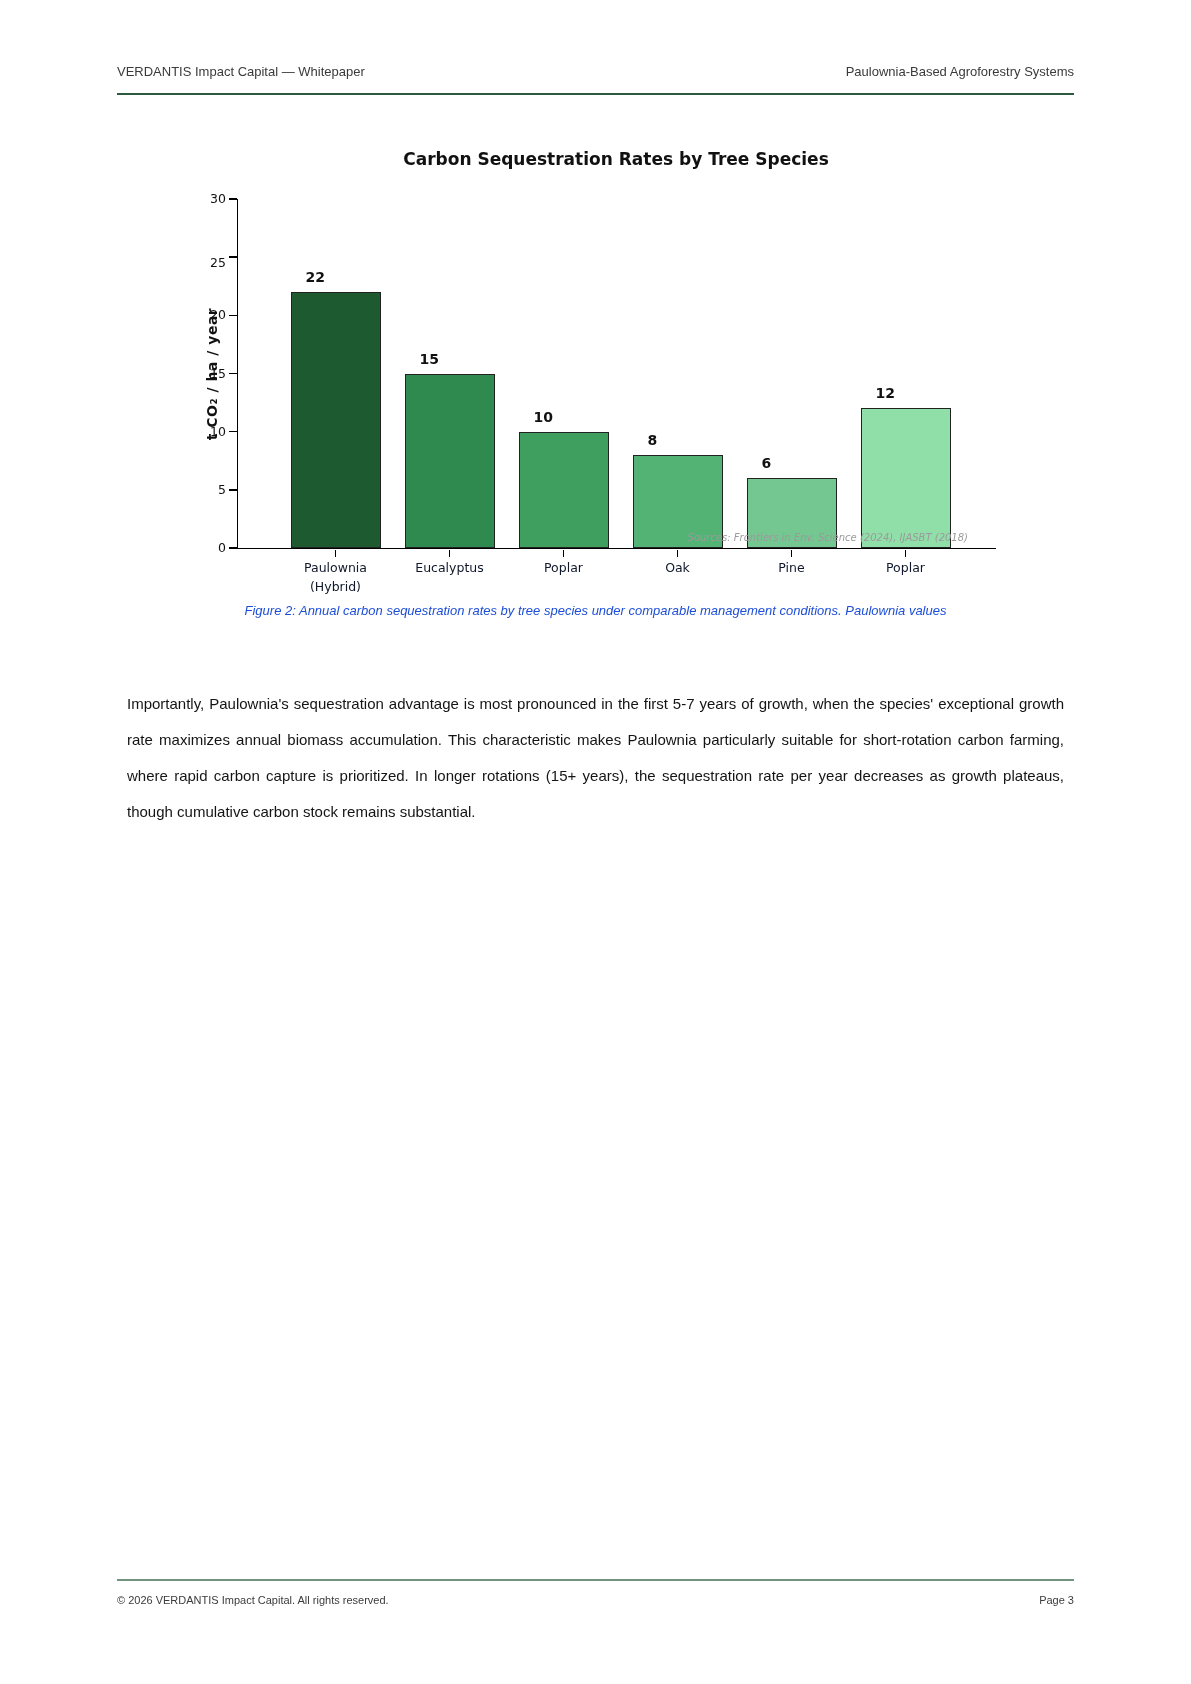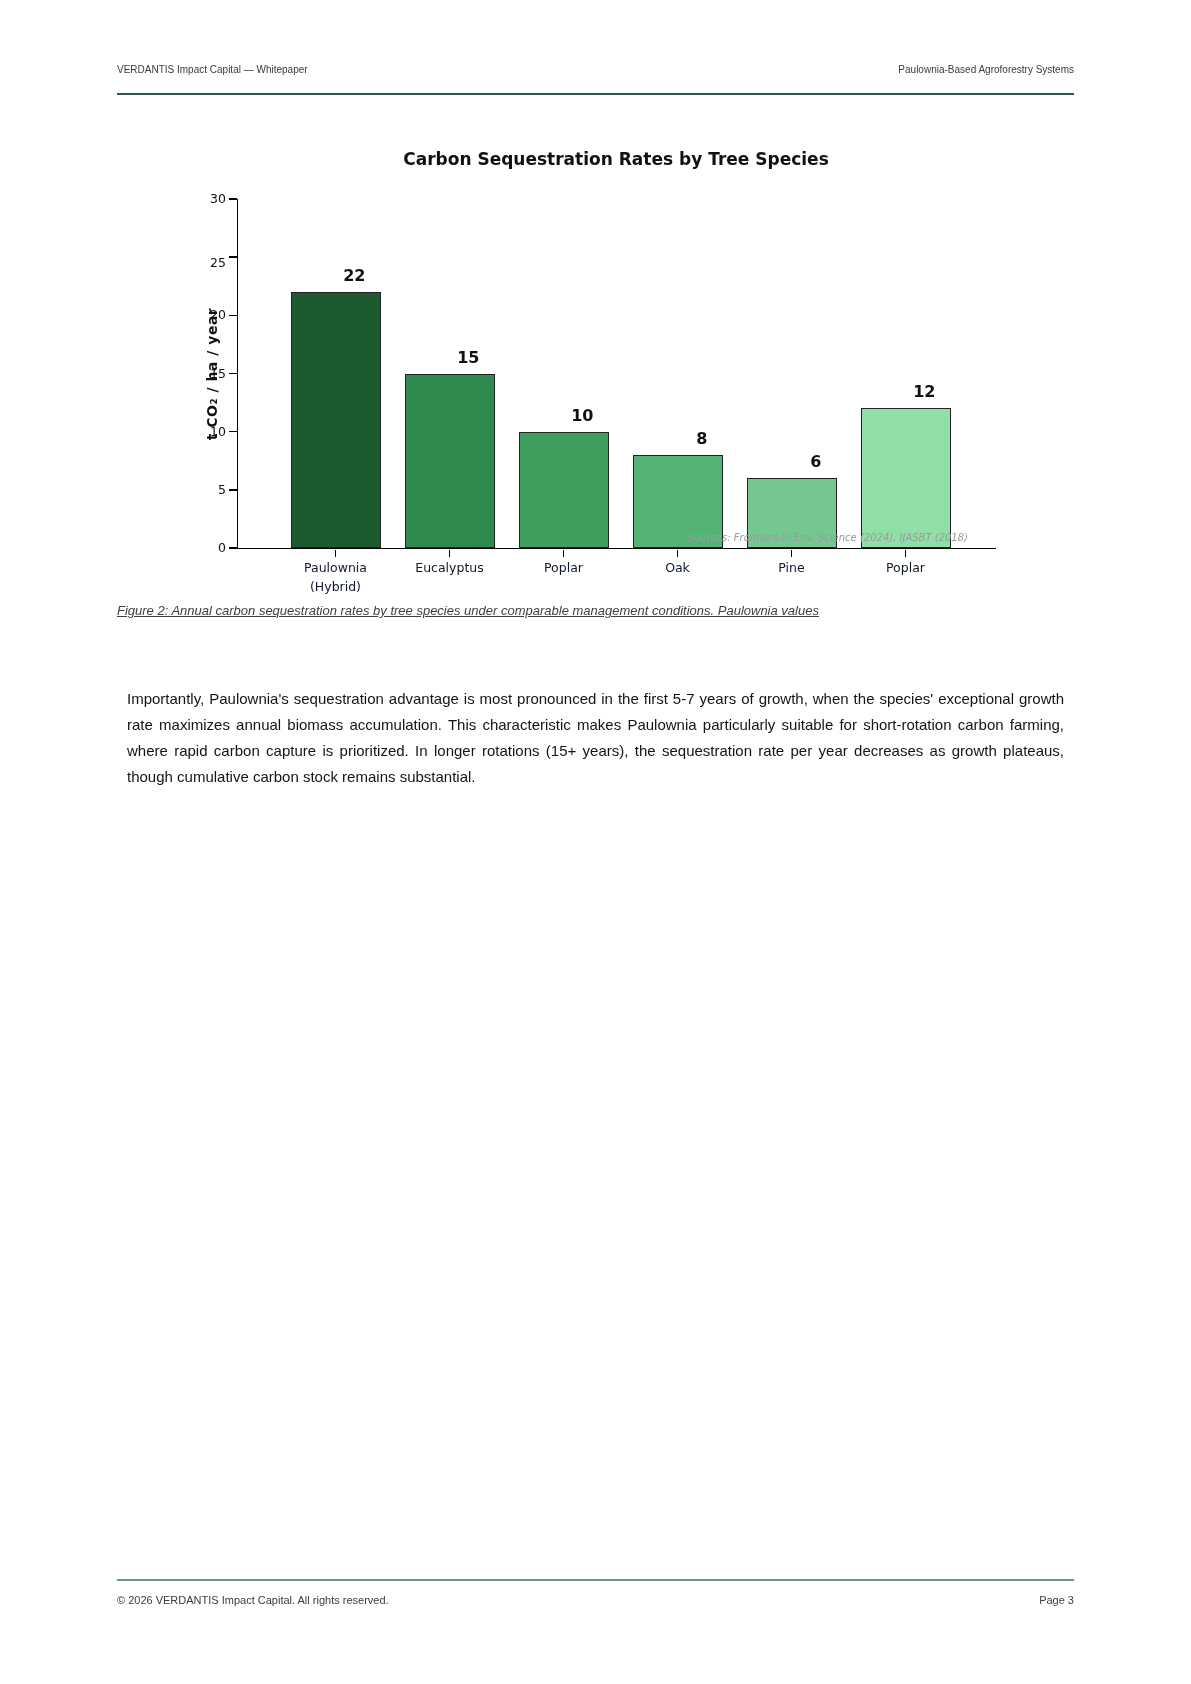--- a/index.html
+++ b/index.html
@@ -8,21 +8,21 @@
     width:1191px;
     height:1684px;
     background:#ffffff;
     font-family:"Liberation Sans", sans-serif;
     overflow:hidden;
   }
   
   .header-row{
     position:absolute; left:117px; right:117px; top:64px;
     display:flex; justify-content:space-between;
-    font-size:10px; color:#3a3a3a;
+    font-size:13px; color:#3a3a3a;
   }
   .header-rule{
     position:absolute; left:117px; right:117px; top:93px;
     height:2px;
   }
   
   .chart-title{
     position:absolute; left:237px; width:758px; top:149px;
     text-align:center;
     font-family:"DejaVu Sans", sans-serif;
@@ -45,45 +45,45 @@
   .yticklabel{
     position:absolute; left:-48px; width:36px; height:18px; line-height:18px;
     text-align:right; font-family:"DejaVu Sans", sans-serif;
     font-size:12.5px; color:#111;
   }
   .bar{
     position:absolute; bottom:0;
     border:1px solid #222; box-sizing:border-box;
   }
   .bar-value{
-    position:absolute; width:60px; text-align:right;
+    position:absolute; width:60px; text-align:left;
     font-family:"DejaVu Sans", sans-serif;
-    font-size:16px; font-weight:bold; color:#111;
+    font-size:14px; font-weight:bold; color:#111;
   }
   .xtick{position:absolute; bottom:-9px; width:1.5px; height:7px; background:#000;}
   .xticklabel{
     position:absolute; top:calc(100% + 11px); width:114px;
     text-align:center; font-family:"DejaVu Sans", sans-serif;
     font-size:12.5px; line-height:1.5; color:#0f172a;
   }
   .source-note{
     position:absolute; right:28px; bottom:5px; z-index:5;
     font-family:"DejaVu Sans", sans-serif;
     font-size:10px; color:#9b9b9b; white-space:nowrap;
   }
   
   .figure-caption{
     position:absolute; left:117px; right:117px; top:600px;
-    font-style:italic;
-    font-size:13px; line-height:21px; color:#404040;text-decoration:underline;
+    text-align:center; font-style:italic;
+    font-size:13px; line-height:21px; color:#1d4ed8;
   }
   
   .body-paragraph{
     position:absolute; left:127px; top:671px; width:937px;
-    font-size:15px; line-height:26px; color:#141414;
+    font-size:15px; line-height:36px; color:#141414;
     text-align:justify;
   }
   
   .footer-rule{
     position:absolute; left:117px; right:117px; top:1579px; height:2px;
   }
   .footer-row{
     position:absolute; left:117px; right:117px; top:1594px;
     display:flex; justify-content:space-between;
     font-size:11px; color:#3b3b3b;

